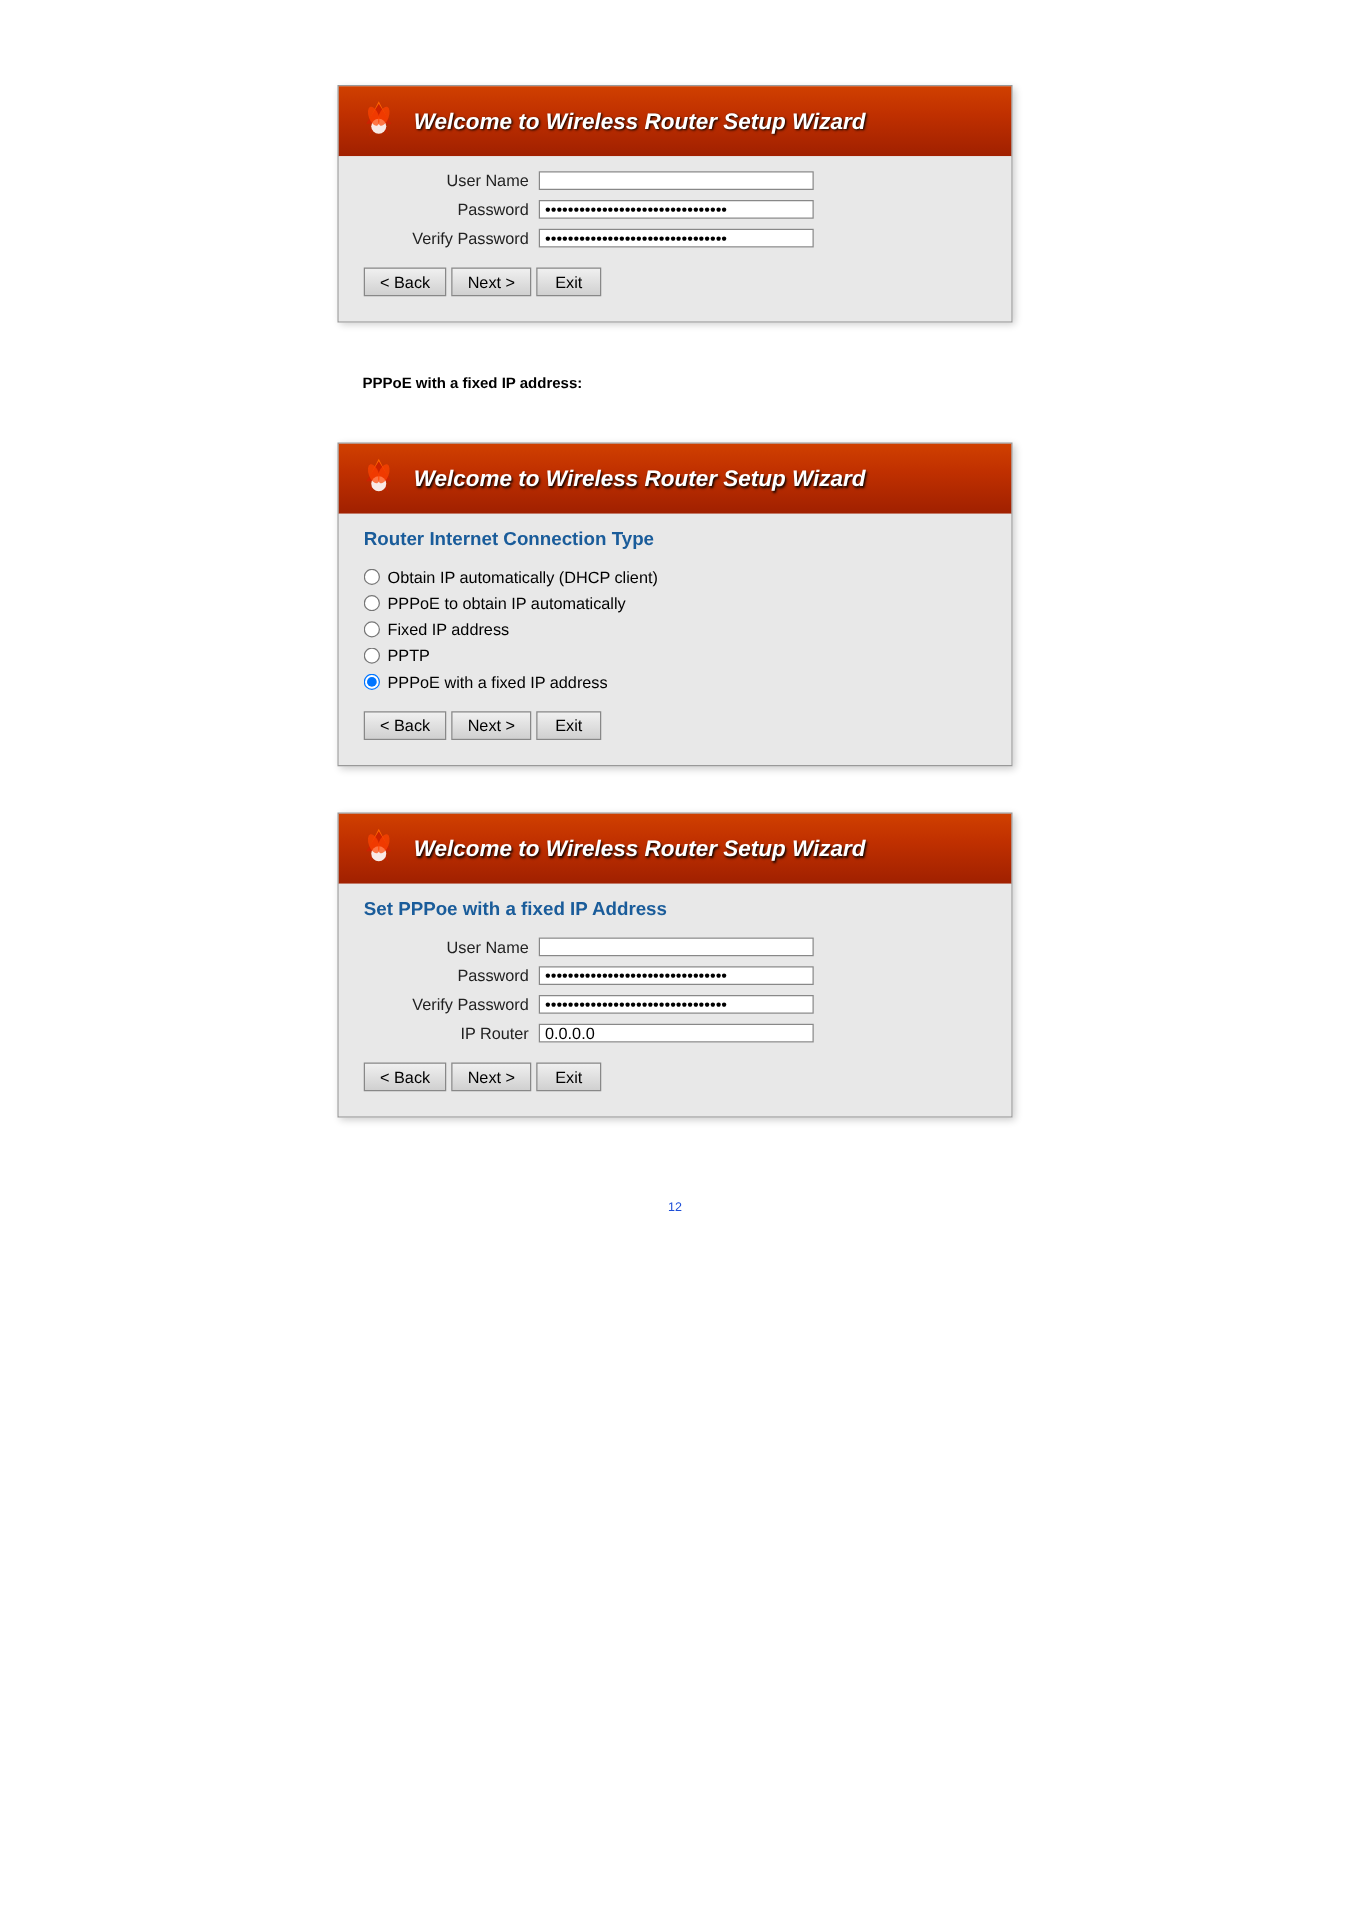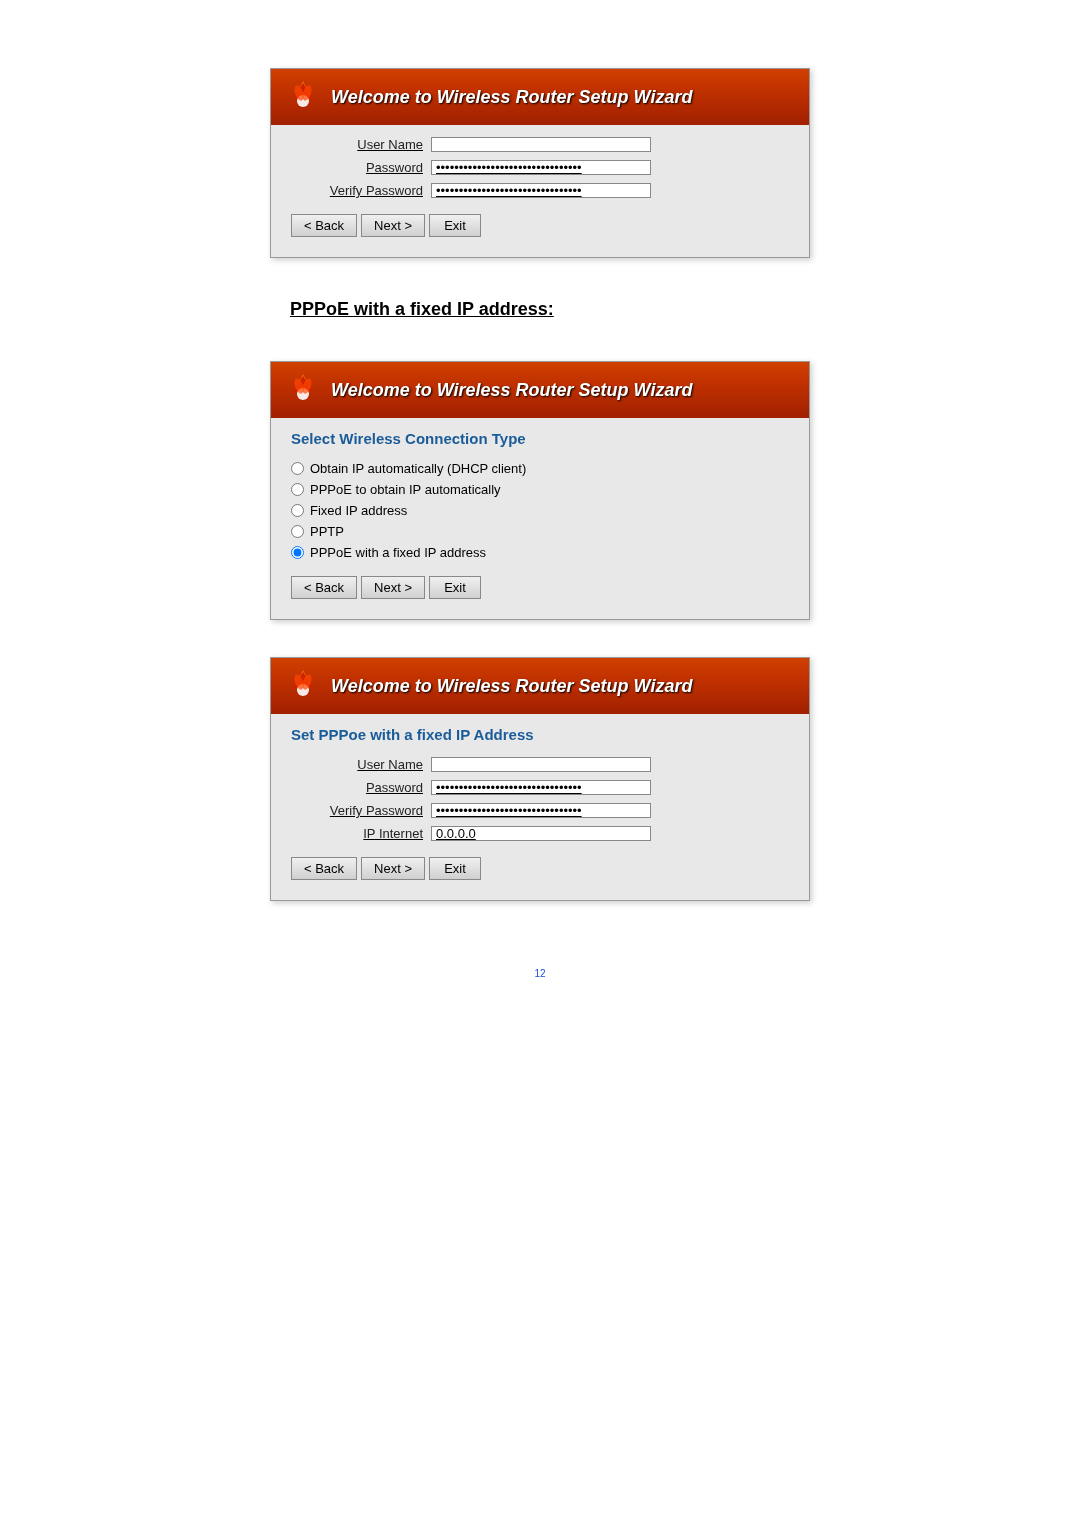--- a/index.html
+++ b/index.html
@@ -61,21 +61,20 @@
       font-weight: bold;
       color: #1a5c9a;
       margin-bottom: 14px;
     }
 
     
     .form-row {
       display: flex;
       align-items: center;
       margin-bottom: 8px;
-      text-decoration: underline;
     }
 
     .form-label {
       width: 140px;
       text-align: right;
       padding-right: 8px;
       font-size: 13px;
       color: #222;
     }
 
@@ -114,22 +113,21 @@
     }
 
     .radio-option input[type="radio"] {
       cursor: pointer;
     }
 
     
     .section-label {
       width: 540px;
       font-weight: bold;
-      font-size: 18px;
-      text-decoration: underline;
+      font-size: 12px;
       margin-top: 4px;
       margin-bottom: 4px;
       padding-left: 20px;
     }
 
     
     .page-number {
       margin-top: 30px;
       font-size: 10px;
       color: #1d4ed8;
@@ -181,21 +179,21 @@
       <svg class="wizard-logo" viewBox="0 0 36 36">
         <polygon points="18,2 10,18 26,18" fill="#ff6600"></polygon>
         <polygon points="18,4 8,20 14,20 10,30 18,16 26,30 22,20 28,20" fill="#cc2200"></polygon>
         <circle cx="18" cy="22" r="6" fill="#ffffff" opacity="0.9"></circle>
         <ellipse cx="14" cy="14" rx="4" ry="8" fill="#ff4400" opacity="0.7" transform="rotate(-20,14,14)"></ellipse>
         <ellipse cx="22" cy="14" rx="4" ry="8" fill="#ff4400" opacity="0.7" transform="rotate(20,22,14)"></ellipse>
       </svg>
       <span class="wizard-title">Welcome to Wireless Router Setup Wizard</span>
     </div>
     <div class="wizard-body">
-      <div class="section-title">Select Wireless Connection Type</div>
+      <div class="section-title">Router Internet Connection Type</div>
 
       <div class="radio-option">
         <input type="radio" name="conn-type" style="">
         <span>Obtain IP automatically (DHCP client)</span>
       </div>
       <div class="radio-option">
         <input type="radio" name="conn-type" style="">
         <span>PPPoE to obtain IP automatically</span>
       </div>
       <div class="radio-option">
@@ -239,21 +237,21 @@
       </div>
       <div class="form-row">
         <span class="form-label">Password</span>
         <input class="form-input" type="password" value="aaaaaaaaaaaaaaaaaaaaaaaaaaaaaaaa" style="">
       </div>
       <div class="form-row">
         <span class="form-label">Verify Password</span>
         <input class="form-input" type="password" value="aaaaaaaaaaaaaaaaaaaaaaaaaaaaaaaa" style="">
       </div>
       <div class="form-row">
-        <span class="form-label">IP Internet</span>
+        <span class="form-label">IP Router</span>
         <input class="form-input" type="text" value="0.0.0.0" style="">
       </div>
 
       <div class="btn-row">
         <button class="btn">&lt; Back</button>
         <button class="btn">Next &gt;</button>
         <button class="btn">Exit</button>
       </div>
     </div>
   </div>

